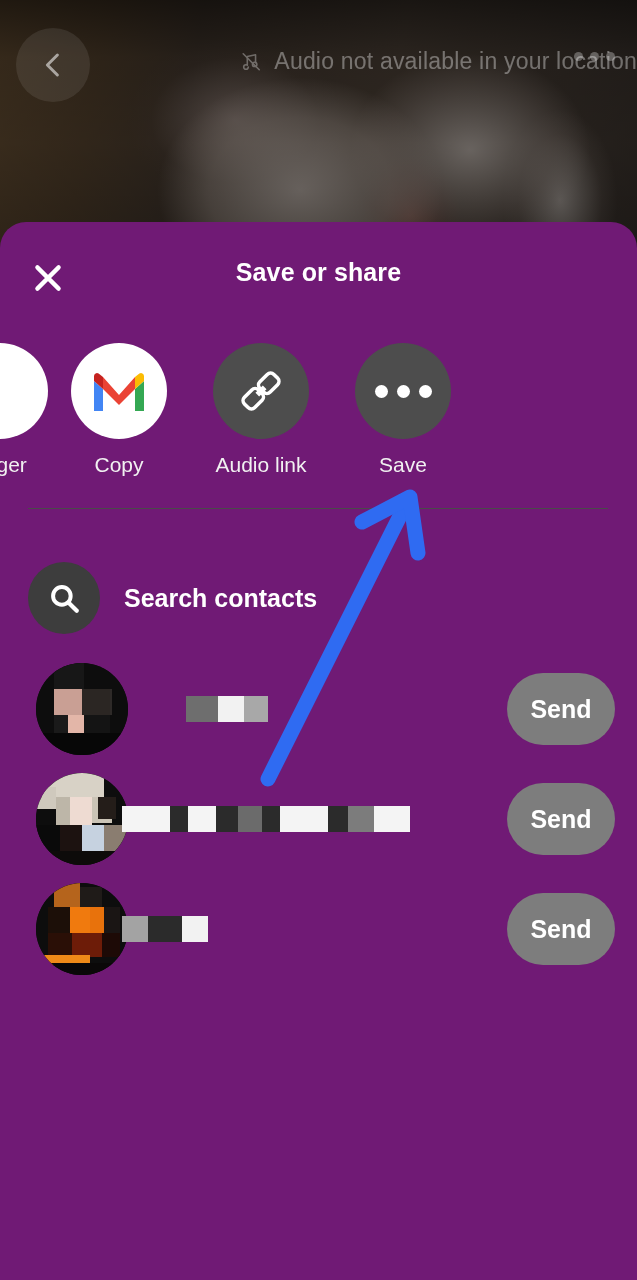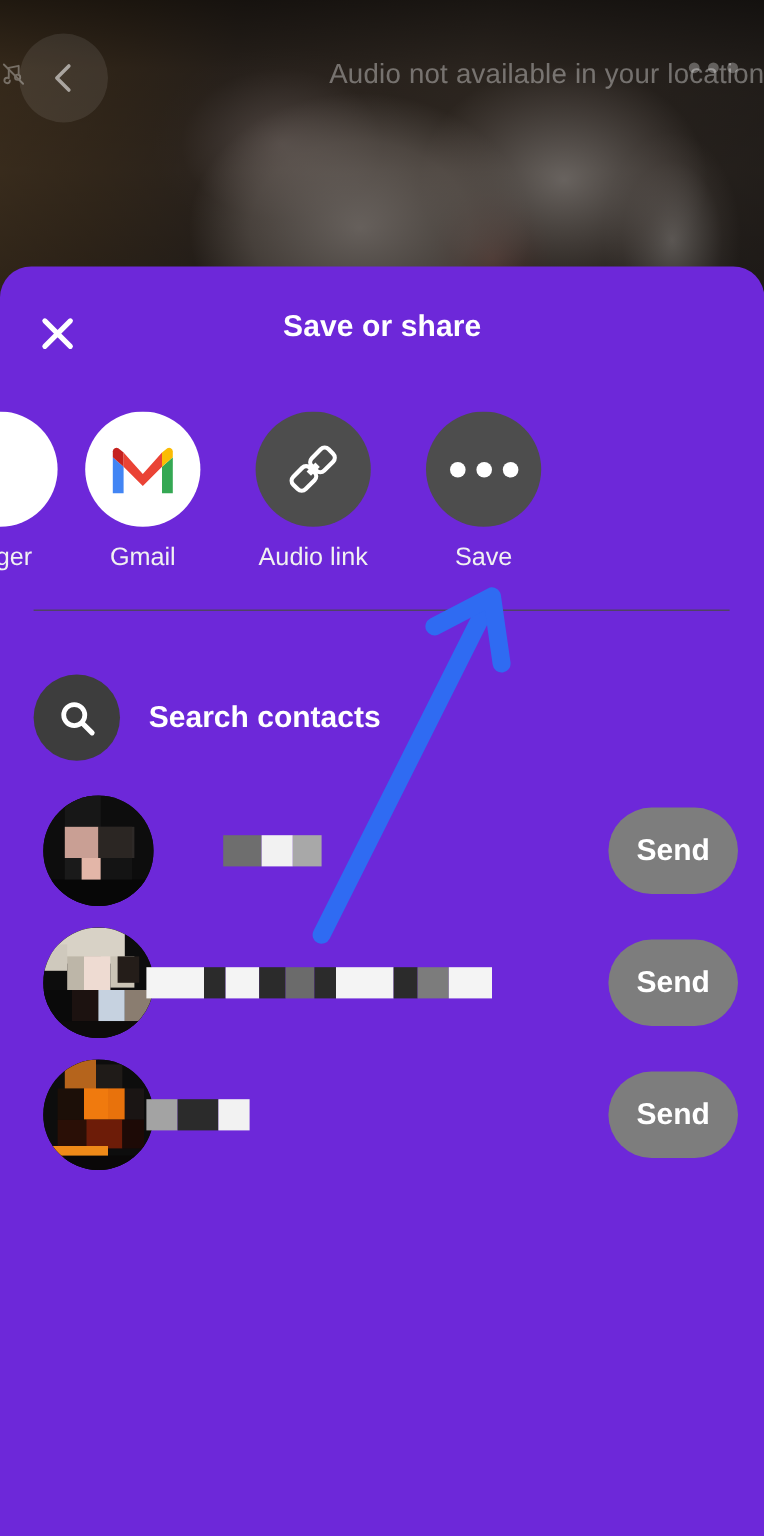--- a/index.html
+++ b/index.html
@@ -48,21 +48,21 @@
   #back-btn {
     position: absolute; left: 16px; top: 28px;
     width: 74px; height: 74px; border-radius: 50%;
     background: rgba(255,255,255,0.085);
     display: flex; align-items: center; justify-content: center;
   }
   #back-btn svg { width: 30px; height: 30px; opacity: 0.55; }
   #audio-note {
     position: absolute; left: 0; top: 48px;
     width: 637px;
-    display: flex; align-items: center; justify-content: space-between;
+    display: flex; align-items: center; justify-content: flex-end;
     gap: 12px;
     pointer-events: none;
   }
   #audio-note .muted-note { width: 22px; height: 26px; opacity: 0.33; }
   #audio-note .txt {
     color: #fff; opacity: 0.36;
     font-size: 23px; letter-spacing: 0.2px;
     white-space: nowrap;
   }
   #video-more {
@@ -71,21 +71,21 @@
   }
   #video-more i {
     display: block; width: 9px; height: 9px; border-radius: 50%;
     background: #fff; opacity: 0.30;
   }
 
   
   #sheet {
     position: absolute; left: 0; top: 222px;
     width: 637px; height: 1058px;
-    background: #6d28d9;
+    background: #701a75;
     border-top-left-radius: 26px;
     border-top-right-radius: 26px;
     z-index: 6;
   }
 
   #sheet-header { position: relative; height: 110px; }
   #close-btn {
     position: absolute; left: 22px; top: 30px;
     width: 52px; height: 52px;
     display: flex; align-items: center; justify-content: center;
@@ -260,21 +260,21 @@
         <div class="app-icon white ico-gmail">
           <svg viewBox="0 0 58 44">
             <path d="M4 42 V10 L4 8 H11 L29 26 L47 8 H54 L54 10 V42 H45 V20 L29 36 L13 20 V42 Z" fill="none"></path>
             <path d="M4 42 H13 V20 L4 12 Z" fill="#4285f4"></path>
             <path d="M45 42 H54 V12 L45 20 Z" fill="#34a853"></path>
             <path d="M4 12 V7 A3 3 0 0 1 8.6 4.6 L13 8 V20 Z" fill="#c5221f"></path>
             <path d="M54 12 V7 A3 3 0 0 0 49.4 4.6 L45 8 V20 Z" fill="#fbbc04"></path>
             <path d="M13 8 L29 26 L45 8 V20 L29 36 L13 20 Z" fill="#ea4335"></path>
           </svg>
         </div>
-        <div class="app-label">Gmail</div>
+        <div class="app-label">Copy</div>
       </div>
 
       <div class="app-item">
         <div class="app-icon grey ico-link">
           <svg viewBox="0 0 48 48">
             <g transform="rotate(-45 24 24)">
               <rect x="4" y="17" width="19" height="14" rx="4.5" fill="none" stroke="#ffffff" stroke-width="3.4"></rect>
               <rect x="25" y="17" width="19" height="14" rx="4.5" fill="none" stroke="#ffffff" stroke-width="3.4"></rect>
               <rect x="19" y="21.5" width="10" height="5" fill="#ffffff"></rect>
             </g>

